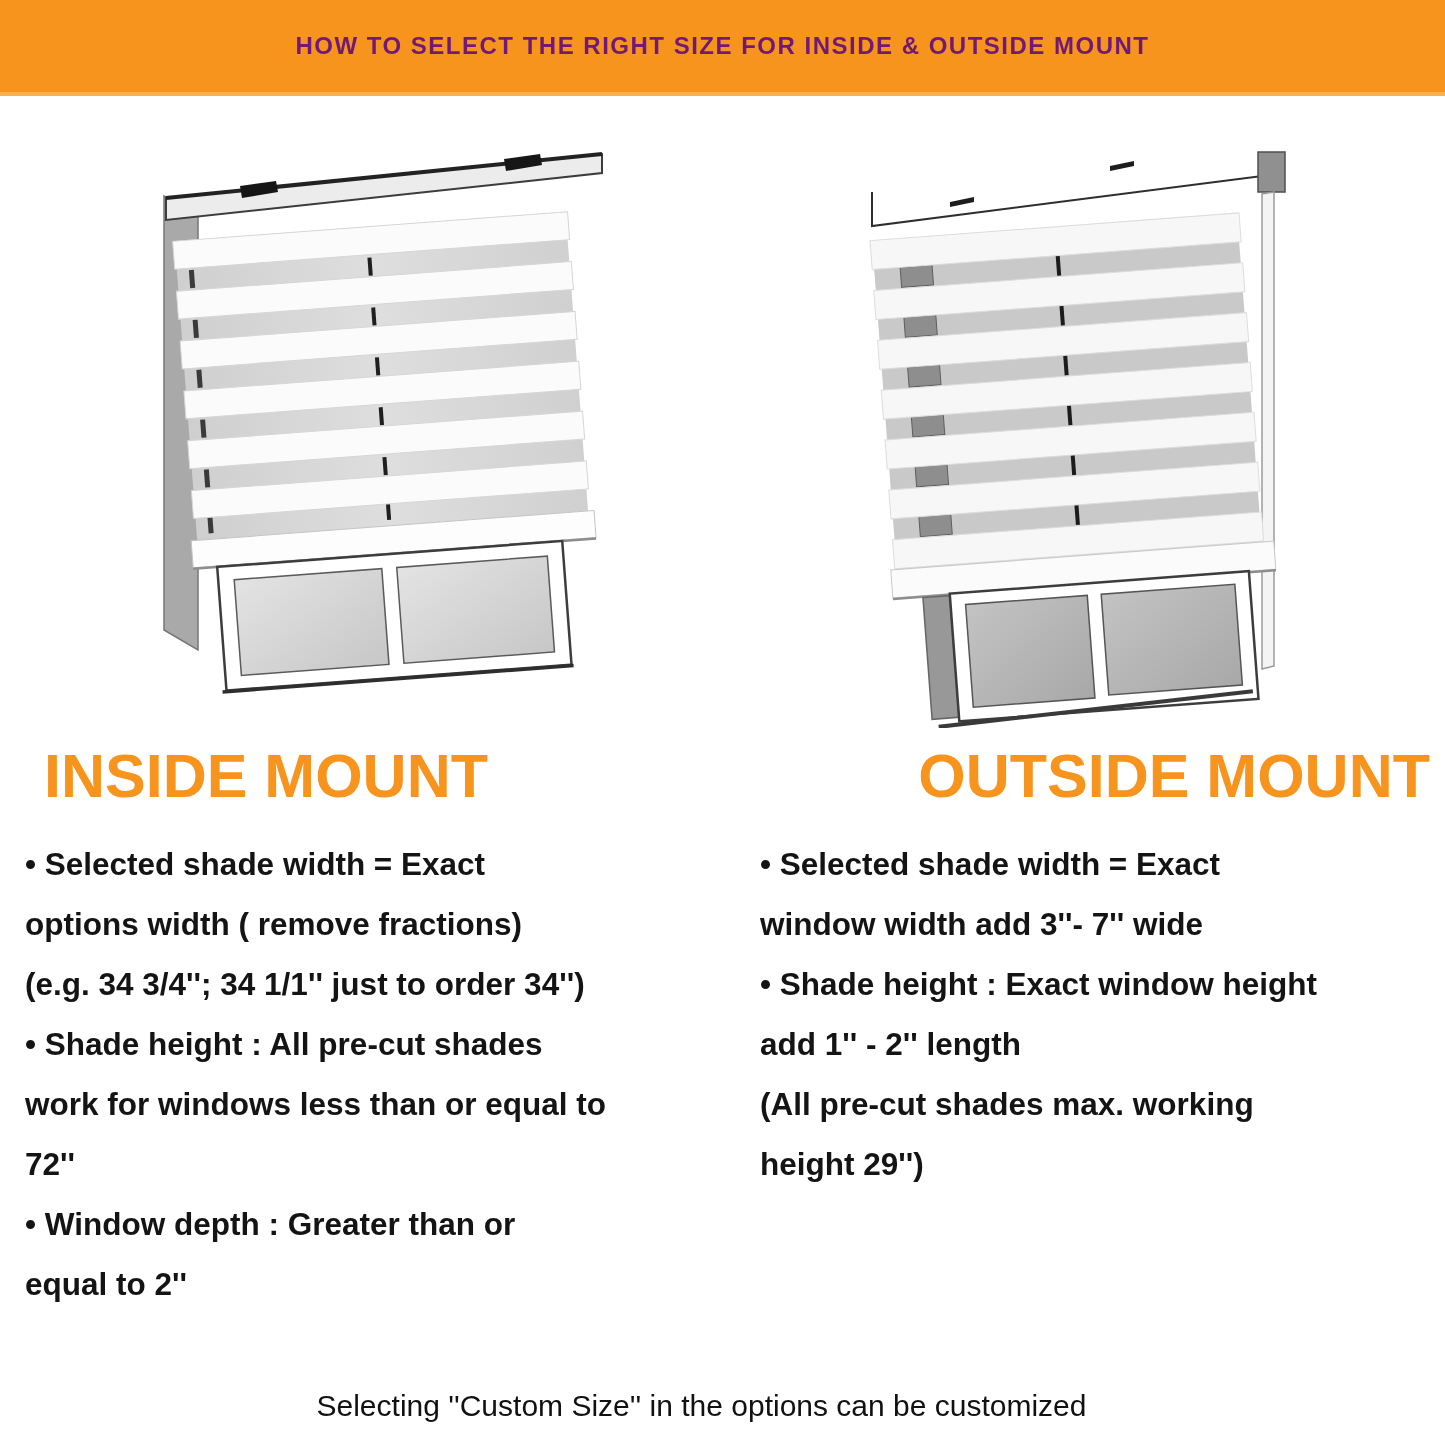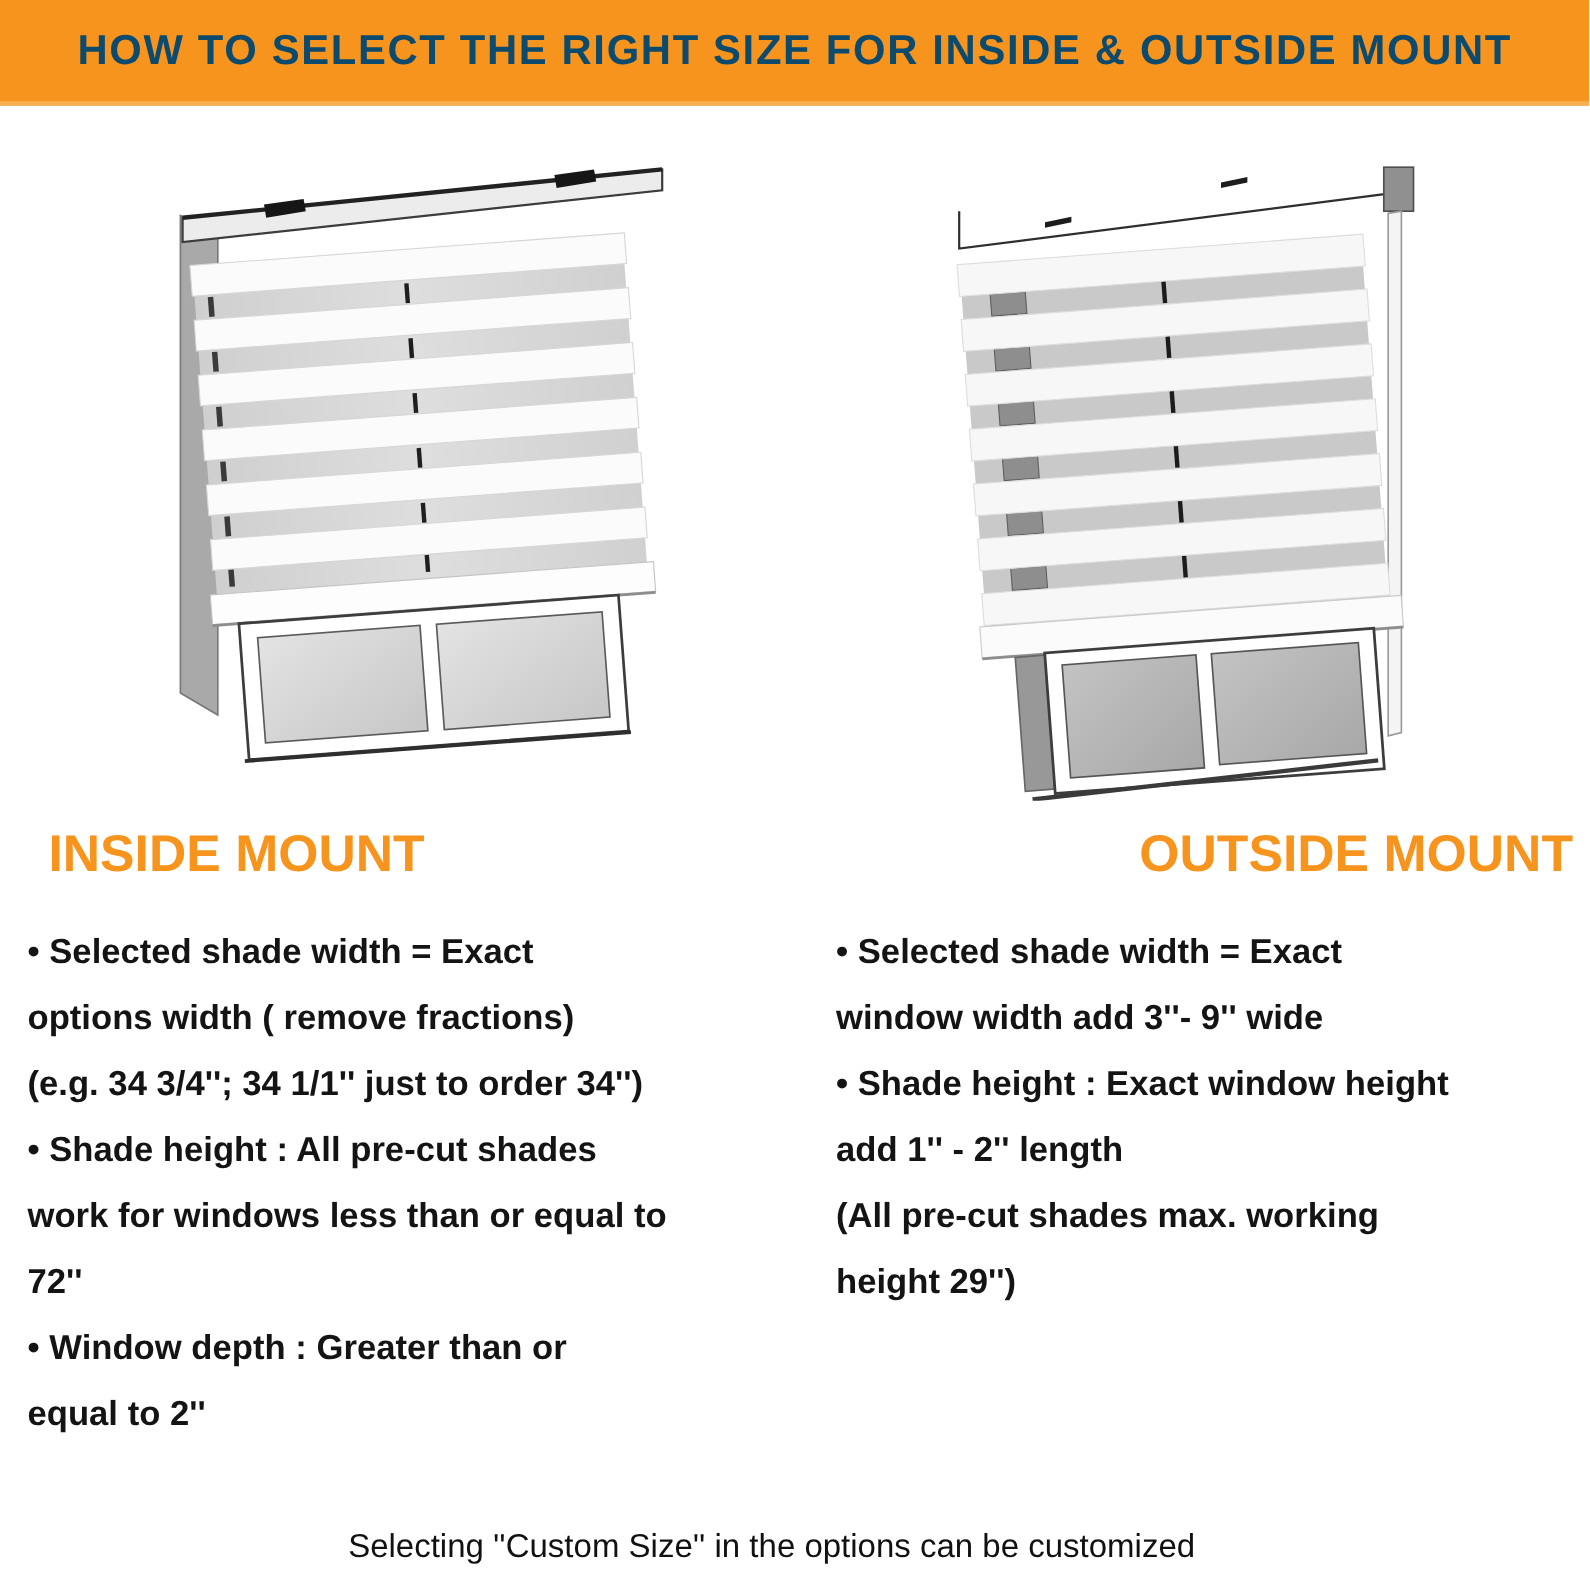--- a/index.html
+++ b/index.html
@@ -12,38 +12,38 @@
   }
   
   .banner{
     position:absolute;left:0;top:0;width:1445px;height:92px;
     background:#F7941E;
     border-bottom:4px solid #f9b050;
     display:flex;align-items:center;justify-content:center;
   }
   .banner h1{
     margin:0;
-    color:#0c4a6e;
-    font-size:38px;
+    color:#701a75;
+    font-size:24px;
     font-weight:700;
     letter-spacing:1.5px;
     white-space:nowrap;
   }
   
   .illus{position:absolute;margin:0;padding:0;}
   .illus-inside{left:148px;top:138px;}
   .illus-outside{left:858px;top:126px;}
   
   .col{position:absolute;top:752px;}
   .col-left{left:25px;width:695px;}
   .col-right{left:760px;width:670px;}
   .mount-heading{
     margin:0;
     color:#F7941D;
-    font-size:47px;
+    font-size:61px;
     font-weight:700;
     line-height:48px;
   }
   .col-left .mount-heading{margin-left:19px;}
   .col-right .mount-heading{margin-left:27px;text-align:right;}
   .lines{margin-top:34px;}
   .tl{
     margin:0;
     font-size:31.5px;
     line-height:60px;
@@ -216,21 +216,21 @@
       <p class="tl">72''</p>
       <p class="tl">• Window depth : Greater than or</p>
       <p class="tl">equal to 2''</p>
     </div>
   </section>
 
   <section class="col col-right">
     <h2 class="mount-heading">OUTSIDE MOUNT</h2>
     <div class="lines">
       <p class="tl">• Selected shade width = Exact</p>
-      <p class="tl">window width add 3''- 9'' wide</p>
+      <p class="tl">window width add 3''- 7'' wide</p>
       <p class="tl">• Shade height : Exact window height</p>
       <p class="tl">add 1'' - 2'' length</p>
       <p class="tl">(All pre-cut shades max. working</p>
       <p class="tl">height 29'')</p>
     </div>
   </section>
 
   <footer class="footer">
     <p>Selecting ''Custom Size'' in the options can be customized</p>
   </footer>

